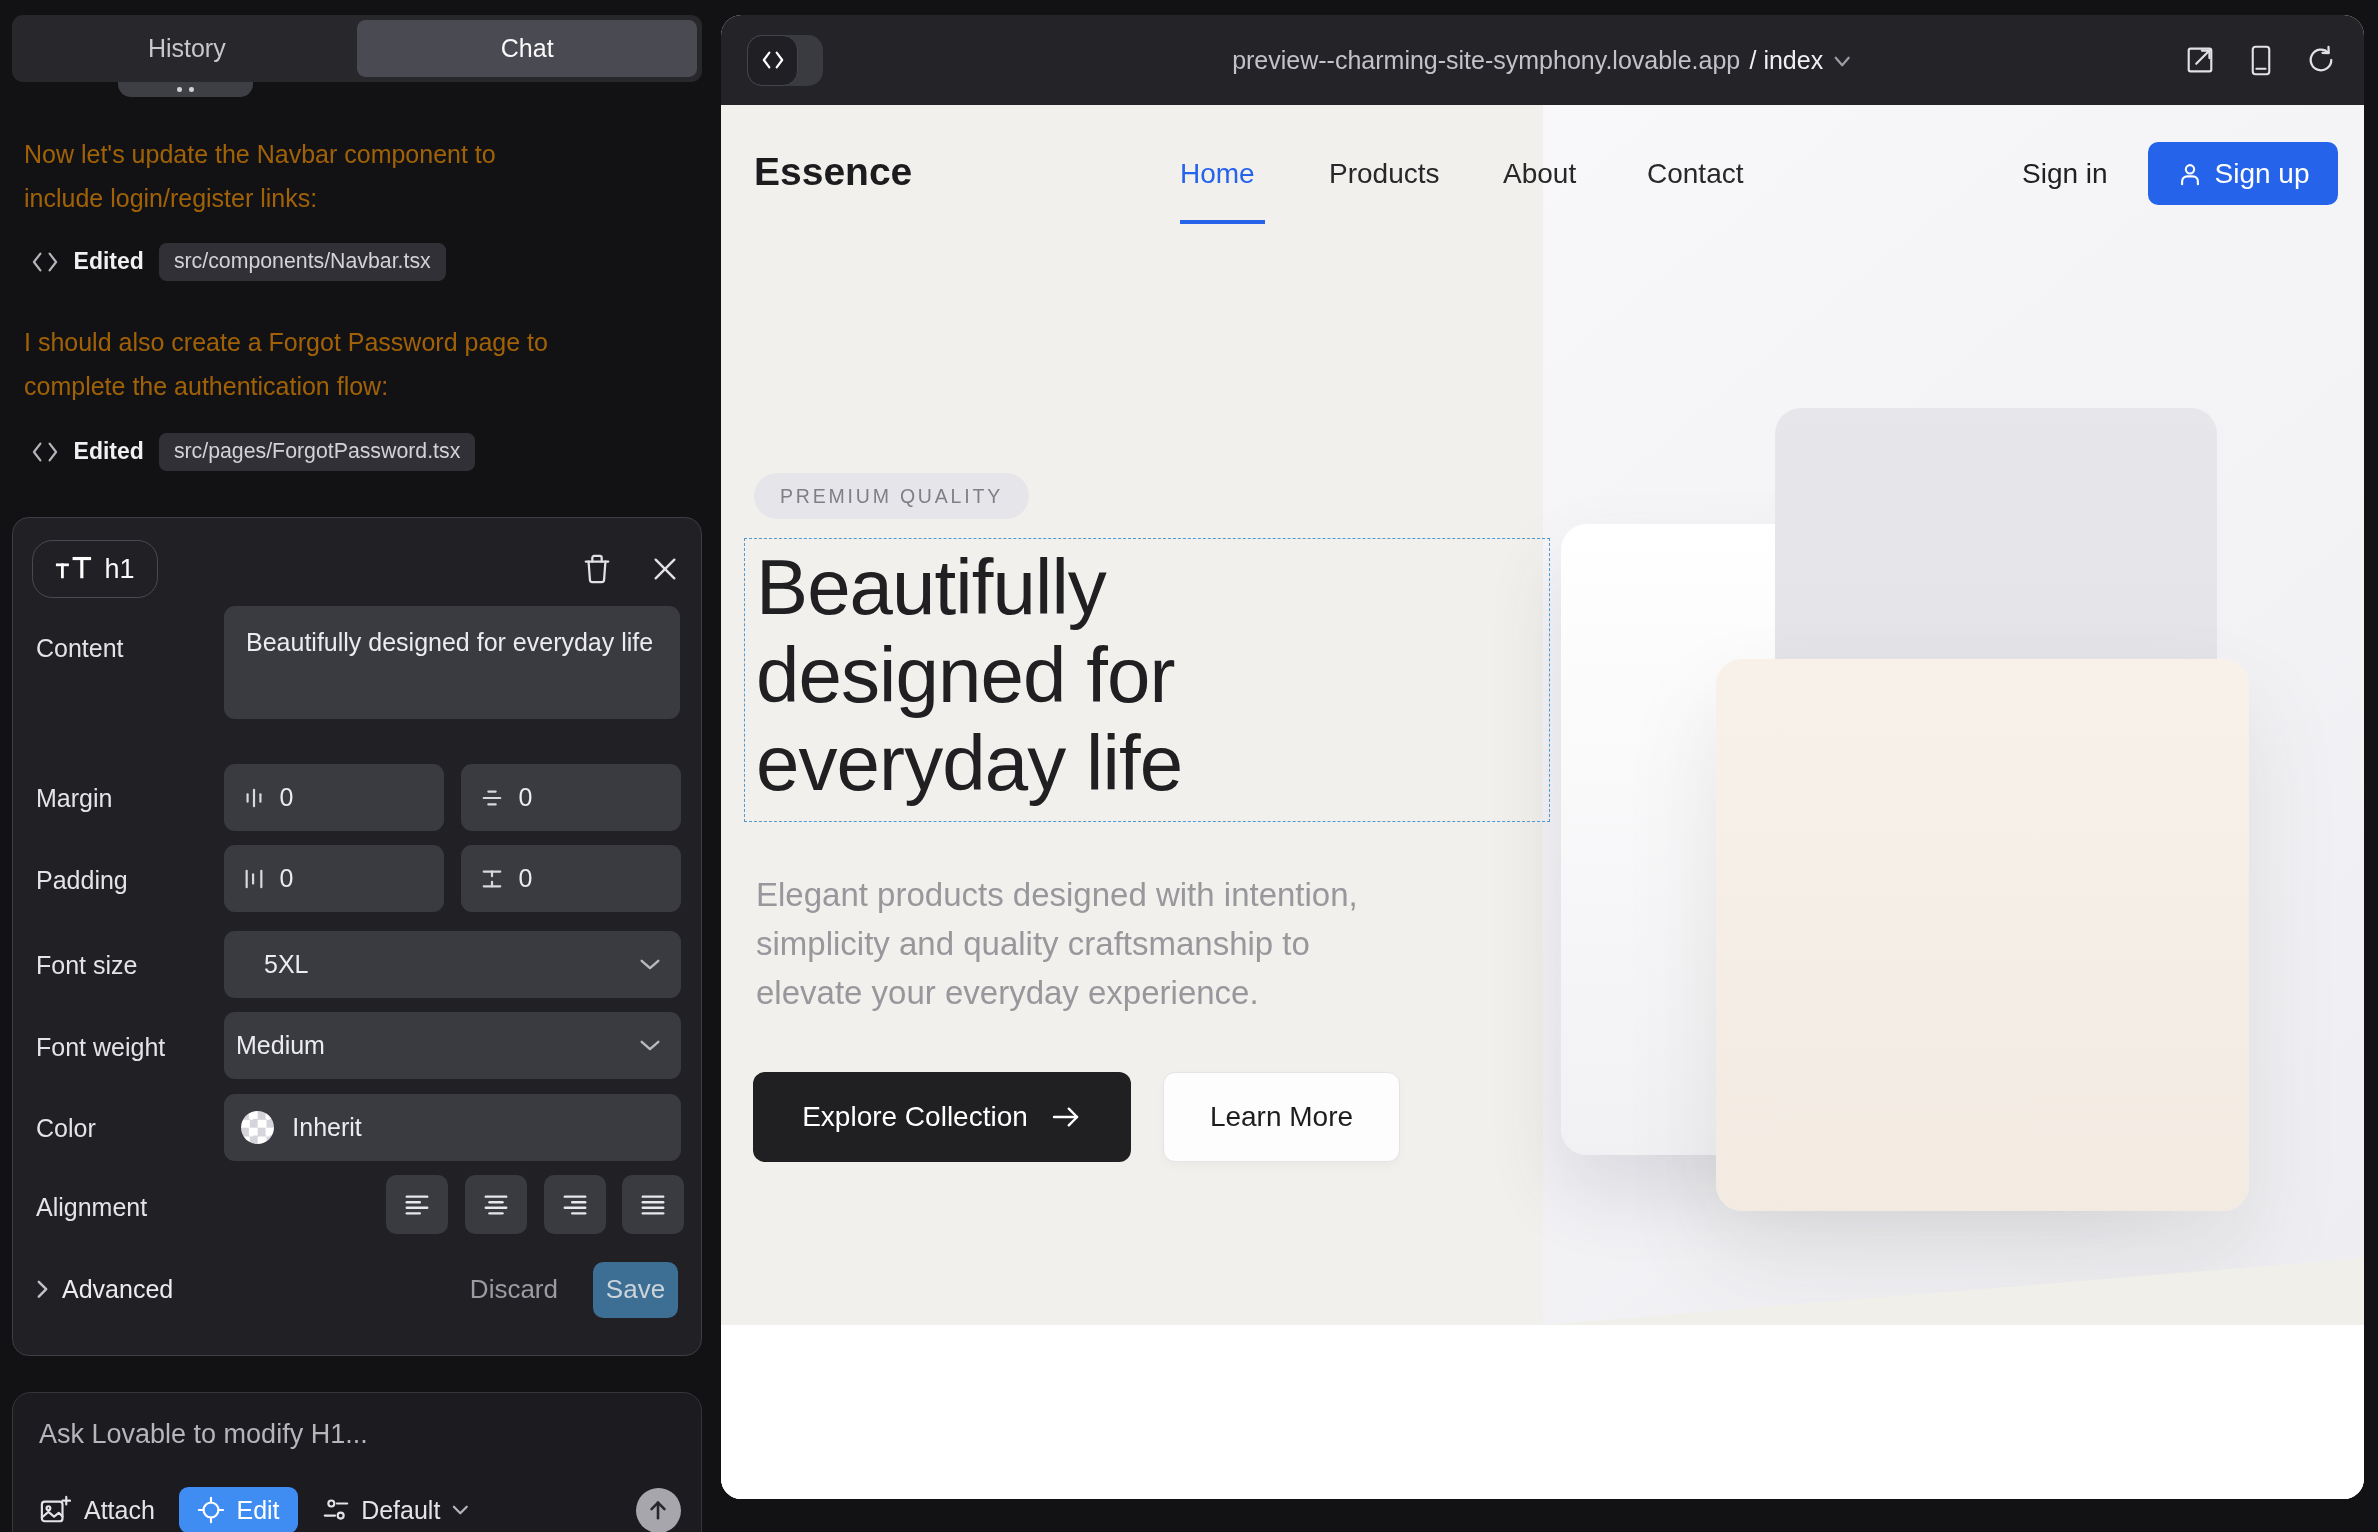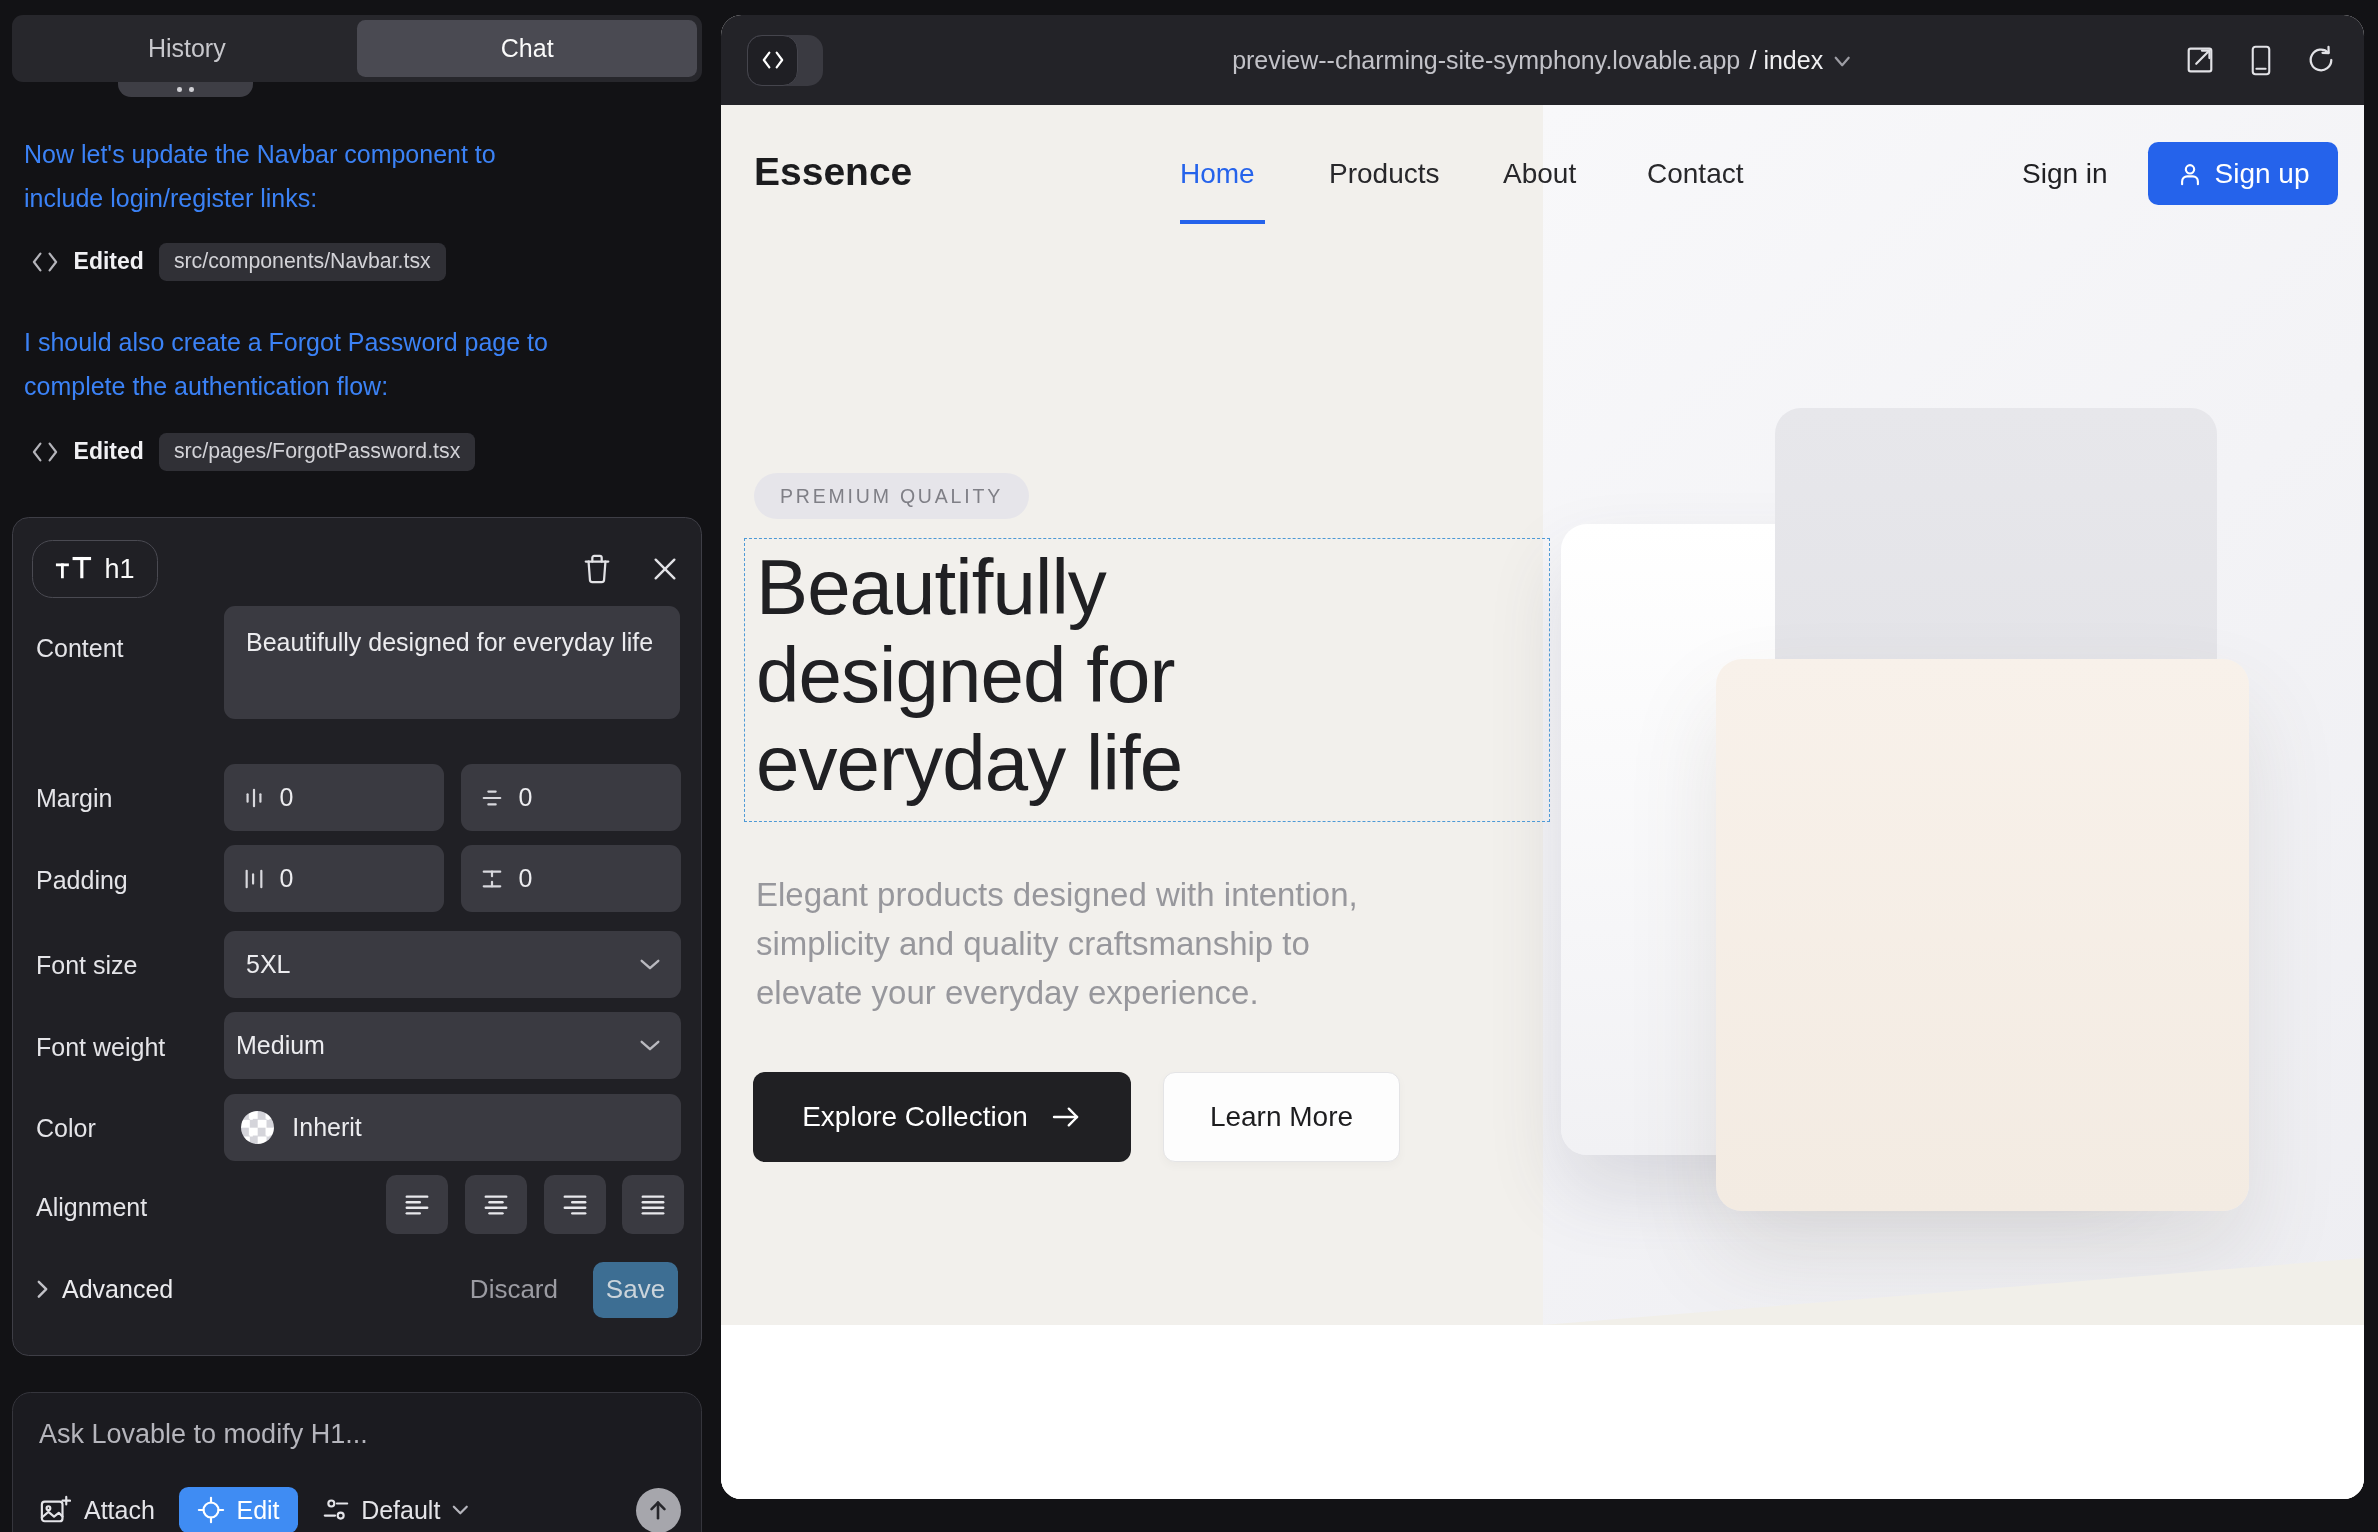--- a/index.html
+++ b/index.html
@@ -15,21 +15,21 @@
           border-radius:11px; padding:4.6px; display:flex; }
   .tab { flex:1; display:flex; align-items:center; justify-content:center; font-size:25px;
          color:#c7c7cc; border-radius:8.3px; cursor:pointer; }
   .tab.active { background:#4a4a52; color:#fafafa; }
 
   .peek-chip { position:absolute; left:106px; top:67px; width:135px; height:15px;
                background:#3e3e45; border-radius:0 0 13px 13px; display:flex;
                align-items:center; justify-content:center; gap:7.4px; }
   .peek-chip i { width:4.6px; height:4.6px; border-radius:50%; background:#cfcfd4; }
 
-  .msg { position:absolute; left:12px; width:557px; font-size:25px; line-height:44px; color:#3b82f6; }
+  .msg { position:absolute; left:12px; width:557px; font-size:25px; line-height:44px; color:#a16207; }
   .msg-1 { top:117px; }
   .msg-2 { top:305px; }
 
   .edit-row { position:absolute; left:18.6px; display:flex; align-items:center; gap:15px; height:41px; }
   .edit-row-1 { top:226px; }
   .edit-row-2 { top:416px; }
   .edit-row .code-ic { color:#b4b4ba; }
   .edit-label { font-size:23px; font-weight:bold; color:#f0f0f3; }
   .file-chip { background:#303036; border-radius:7.4px; padding:6.5px 15px; font-size:21.3px; color:#d2d2d7; cursor:pointer; }
 
@@ -282,21 +282,21 @@
               <line x1="13" y1="4" x2="13" y2="9"></line>
               <line x1="4" y1="20" x2="22" y2="20"></line>
               <line x1="13" y1="20" x2="13" y2="15"></line>
             </svg>
         </span>
         <span>0</span>
       </div>
 
       <div class="f-label" style="top:433px;">Font size</div>
       <div class="field-box select-box row-fontsize">
-        <span style="margin-left:22px;">5XL</span>
+        <span style="margin-left:40px;">5XL</span>
         <span class="chev">
           <svg width="24" height="15" viewBox="0 0 26 16" fill="none" stroke="currentColor" stroke-width="2.6" stroke-linecap="round" stroke-linejoin="round">
               <polyline points="4,4 13,12 22,4"></polyline>
             </svg>
         </span>
       </div>
 
       <div class="f-label" style="top:515px;">Font weight</div>
       <div class="field-box select-box row-fontweight">
         <span style="margin-left:12px;">Medium</span>

